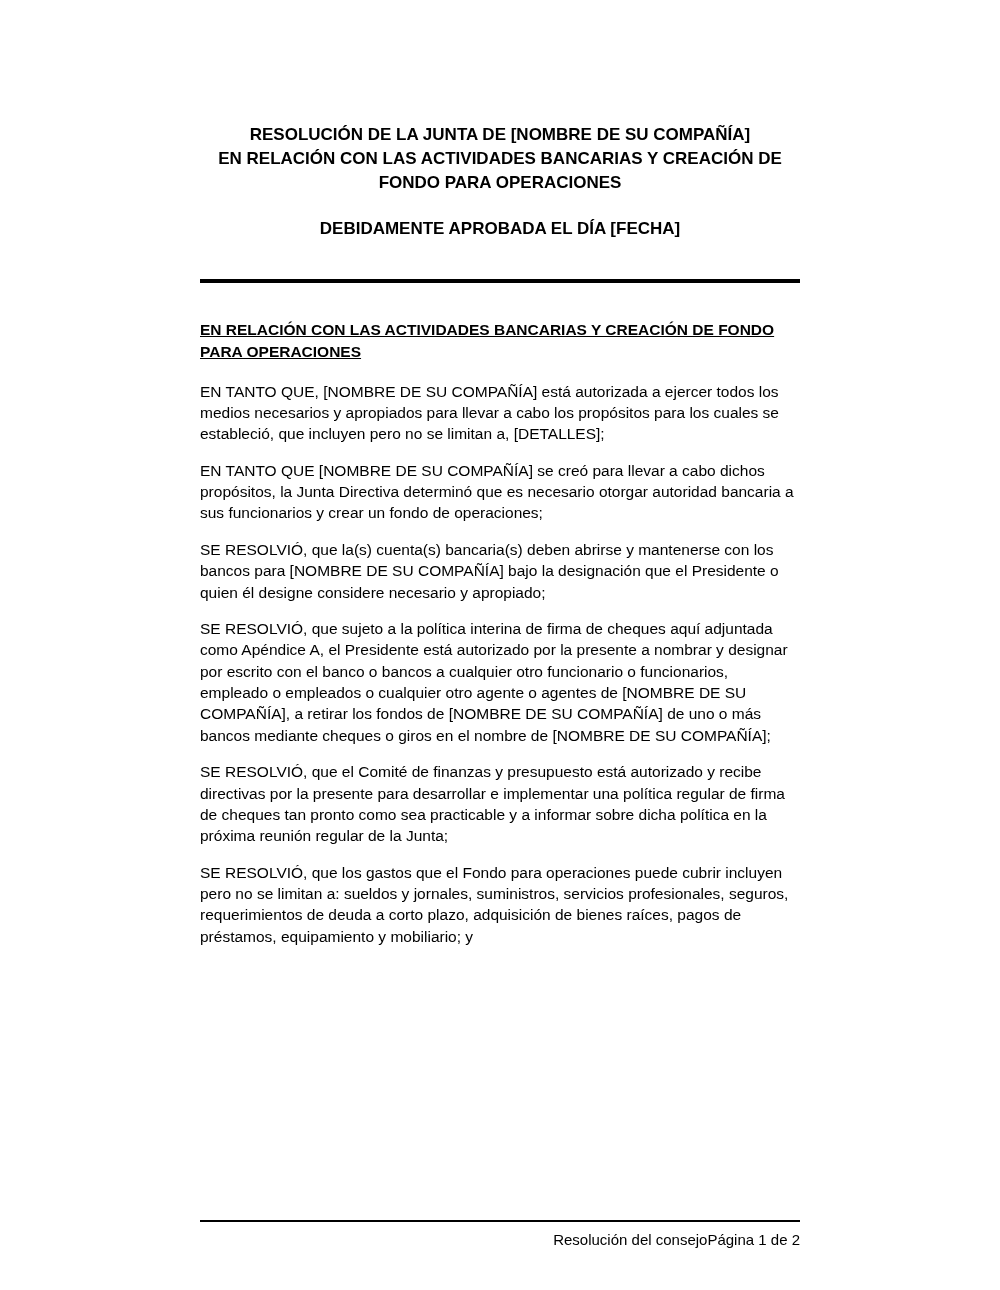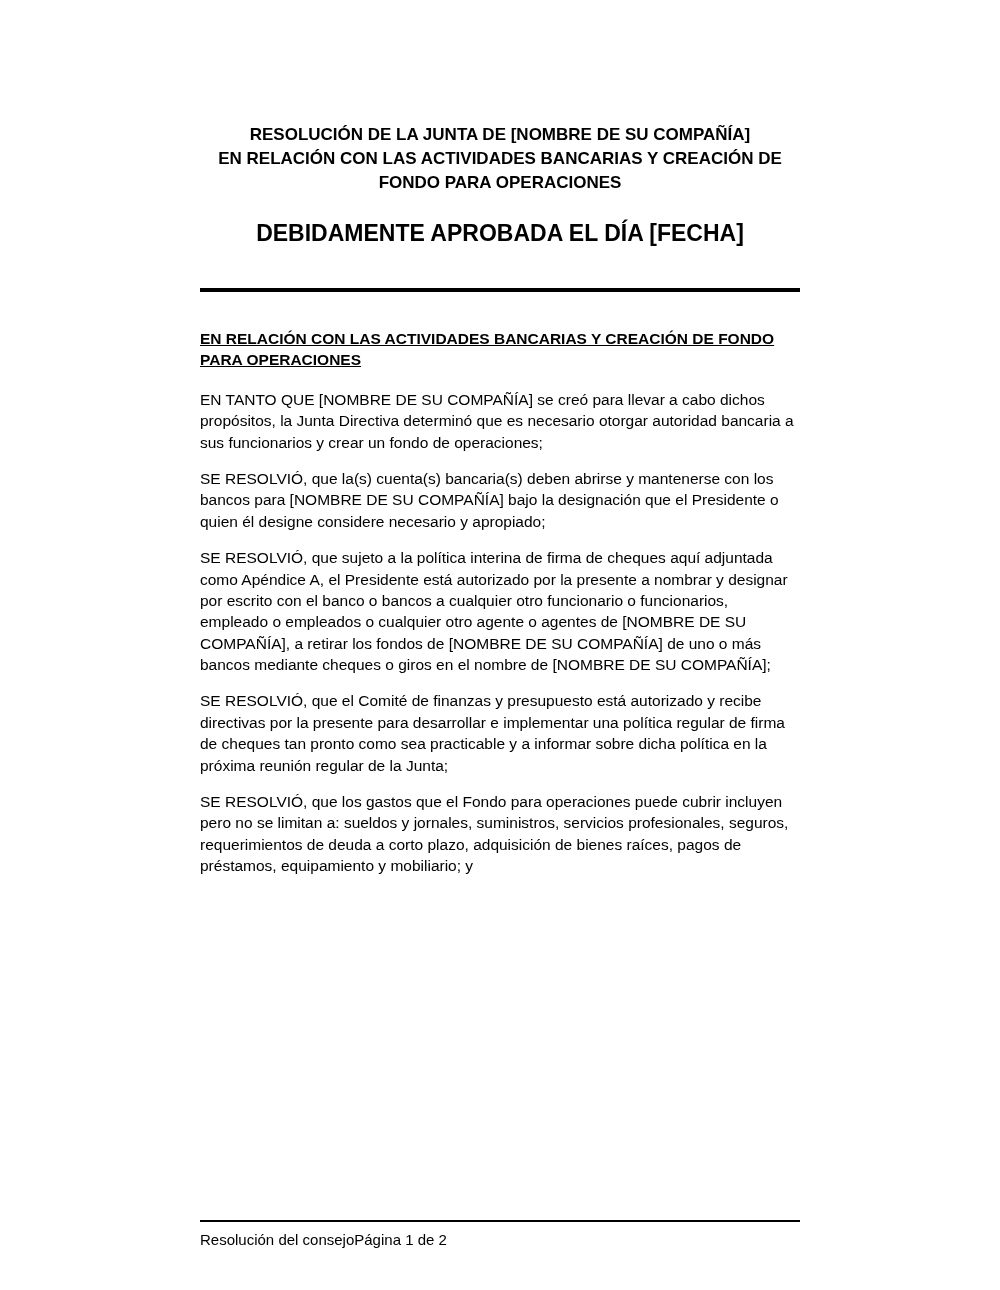--- a/index.html
+++ b/index.html
@@ -22,21 +22,21 @@
     text-align: center;
   }
   .doc-title {
     font-size: 17px;
     font-weight: bold;
     line-height: 1.42;
     margin: 0 auto;
     max-width: 710px;
   }
   .doc-subtitle {
-    font-size: 23px;
+    font-size: 17px;
     font-weight: bold;
     line-height: 1.4;
     margin: 22px auto 0 auto;
   }
   .rule-thick {
     border: none;
     height: 4px;
     background: #000000;
     margin: 38px 0 36px 0;
   }
@@ -60,21 +60,21 @@
     bottom: 52px;
   }
   .rule-thin {
     border: none;
     height: 2px;
     background: #000000;
     margin: 0 0 8px 0;
   }
   .footer-row {
     display: flex;
-    justify-content: flex-start;
+    justify-content: flex-end;
     align-items: baseline;
     font-size: 15px;
     line-height: 1.3;
   }
 </style>
 </head>
 <body>
 
 <div class="page">
 
@@ -84,20 +84,21 @@
       <div>EN RELACIÓN CON LAS ACTIVIDADES BANCARIAS Y CREACIÓN DE FONDO PARA OPERACIONES</div>
     </div>
     <div class="doc-subtitle">DEBIDAMENTE APROBADA EL DÍA [FECHA]</div>
   </header>
 
   <hr class="rule-thick">
 
   <main class="doc-body">
     <h3 class="section-heading">EN RELACIÓN CON LAS ACTIVIDADES BANCARIAS Y CREACIÓN DE FONDO PARA OPERACIONES</h3>
 
+    <p>EN TANTO QUE, [NOMBRE DE SU COMPAÑÍA] está autorizada a ejercer todos los medios necesarios y apropiados para llevar a cabo los propósitos para los cuales se estableció, que incluyen pero no se limitan a, [DETALLES];</p>
     <p>EN TANTO QUE [NOMBRE DE SU COMPAÑÍA] se creó para llevar a cabo dichos propósitos, la Junta Directiva determinó que es necesario otorgar autoridad bancaria a sus funcionarios y crear un fondo de operaciones;</p>
     <p>SE RESOLVIÓ, que la(s) cuenta(s) bancaria(s) deben abrirse y mantenerse con los bancos para [NOMBRE DE SU COMPAÑÍA] bajo la designación que el Presidente o quien él designe considere necesario y apropiado;</p>
     <p>SE RESOLVIÓ, que sujeto a la política interina de firma de cheques aquí adjuntada como Apéndice A, el Presidente está autorizado por la presente a nombrar y designar por escrito con el banco o bancos a cualquier otro funcionario o funcionarios, empleado o empleados o cualquier otro agente o agentes de [NOMBRE DE SU COMPAÑÍA], a retirar los fondos de [NOMBRE DE SU COMPAÑÍA] de uno o más bancos mediante cheques o giros en el nombre de [NOMBRE DE SU COMPAÑÍA];</p>
     <p>SE RESOLVIÓ, que el Comité de finanzas y presupuesto está autorizado y recibe directivas por la presente para desarrollar e implementar una política regular de firma de cheques tan pronto como sea practicable y a informar sobre dicha política en la próxima reunión regular de la Junta;</p>
     <p>SE RESOLVIÓ, que los gastos que el Fondo para operaciones puede cubrir incluyen pero no se limitan a: sueldos y jornales, suministros, servicios profesionales, seguros, requerimientos de deuda a corto plazo, adquisición de bienes raíces, pagos de préstamos, equipamiento y mobiliario; y</p>
   </main>
 
   <footer class="doc-footer">
     <hr class="rule-thin">
     <div class="footer-row">

